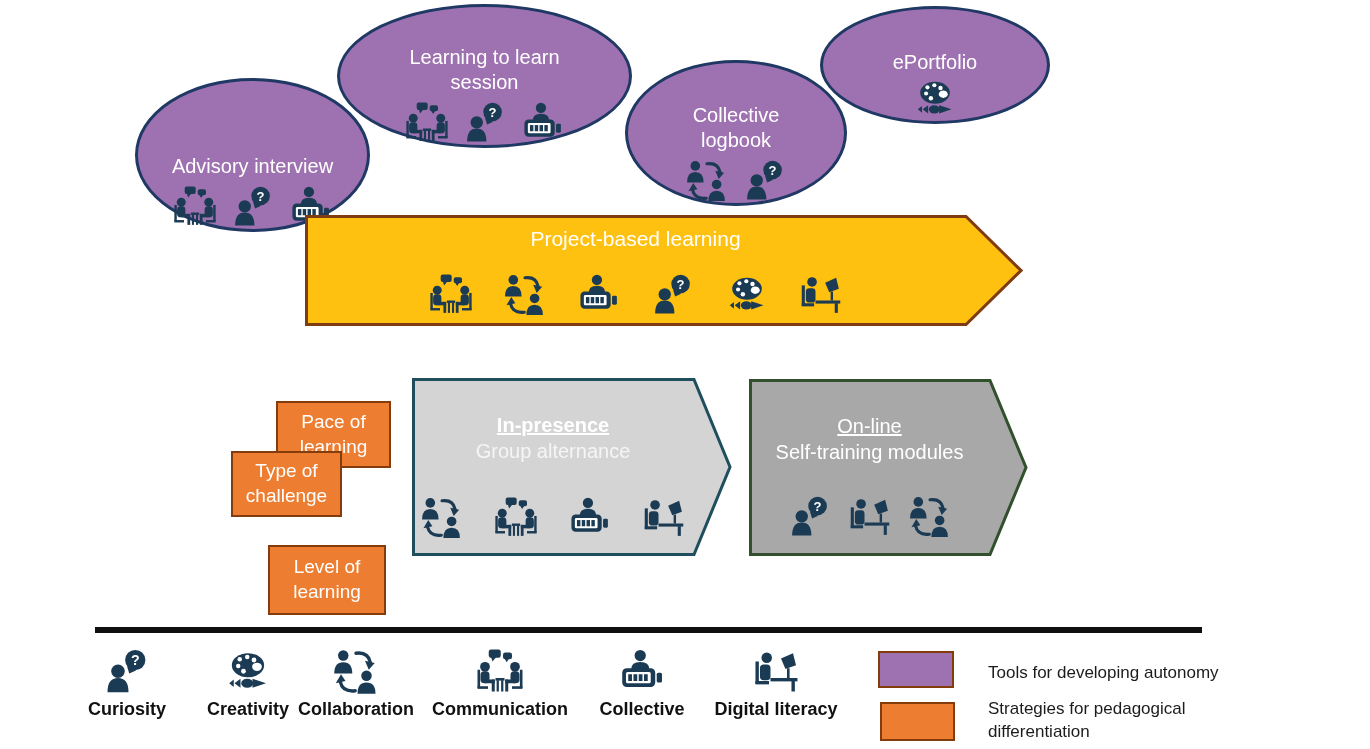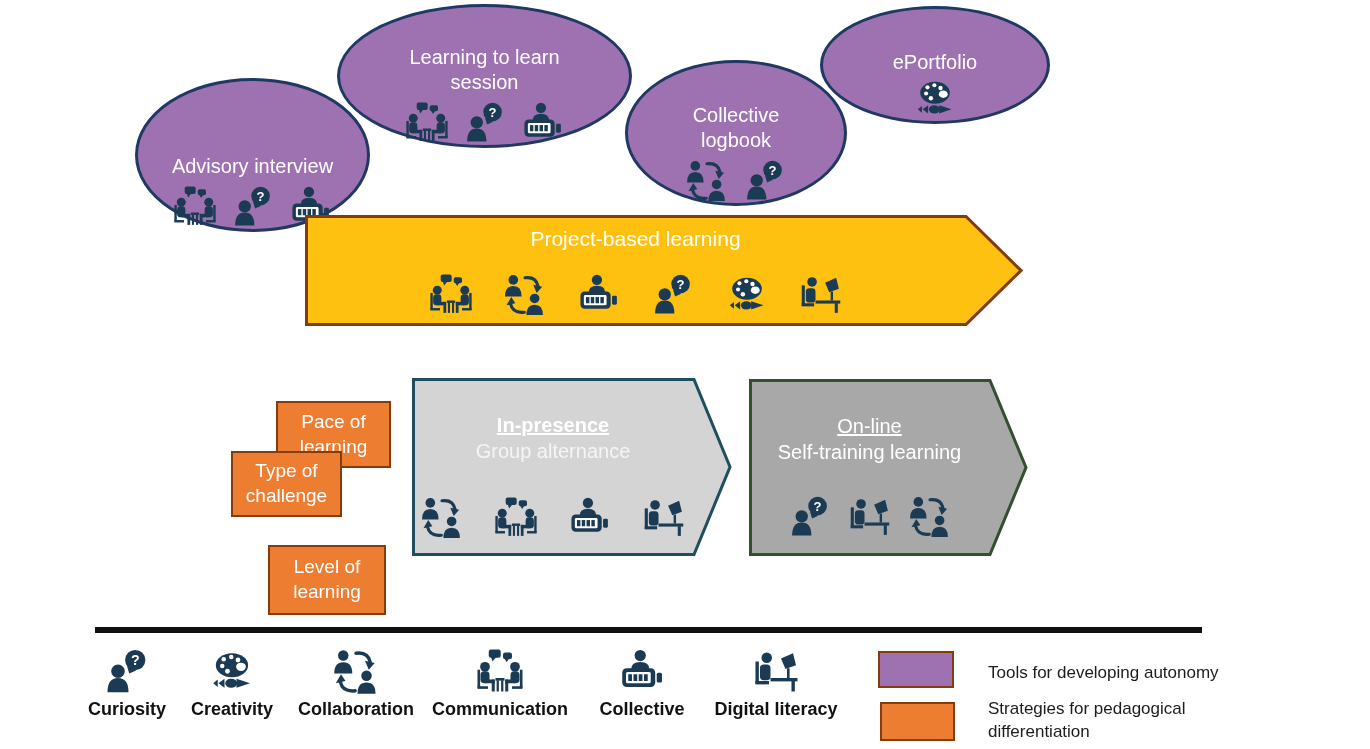--- a/index.html
+++ b/index.html
@@ -231,21 +231,21 @@
         </svg>
       </div>
   </div>
 
   <div class="arrow-wrap" style="left:749px;top:379px;width:279px;height:177px;">
     <svg class="shape" width="279" height="177" viewBox="0 0 279 177">
       <polygon points="1.5,1.5 241,1.5 277,88.5 241,175.5 1.5,175.5" fill="#a8a8a8" stroke="#32502e" stroke-width="3"></polygon>
     </svg>
     <div class="overlay gray-title" style="width:241px;top:34px;">
       <div class="t2">On-line</div>
-      <div>Self-training learning</div>
+      <div>Self-training modules</div>
     </div>
     <div class="overlay icon-row" style="width:241px;top:110px;flex-direction:row;gap:16px;">
         <svg class="skill-icon" viewBox="0 0 64 64">
           <use href="#sym-curiosity"></use>
         </svg>
         <svg class="skill-icon" viewBox="0 0 64 64">
           <use href="#sym-digital-literacy"></use>
         </svg>
         <svg class="skill-icon" viewBox="0 0 64 64">
           <use href="#sym-collaboration"></use>
@@ -256,21 +256,21 @@
   <div class="sep-line" style="left:95px;top:627px;width:1107px;height:6px;"></div>
 
   <div class="legend-item" style="left:127px;top:648px;">
     <div class="icon-row" style="margin:0;">
         <svg class="skill-icon" viewBox="0 0 64 64">
           <use href="#sym-curiosity"></use>
         </svg>
       </div>
     <div class="lbl">Curiosity</div>
   </div>
-  <div class="legend-item" style="left:232px;top:648px;">
+  <div class="legend-item" style="left:248px;top:648px;">
     <div class="icon-row" style="margin:0;">
         <svg class="skill-icon" viewBox="0 0 64 64">
           <use href="#sym-creativity"></use>
         </svg>
       </div>
     <div class="lbl">Creativity</div>
   </div>
   <div class="legend-item" style="left:356px;top:648px;">
     <div class="icon-row" style="margin:0;">
         <svg class="skill-icon" viewBox="0 0 64 64">

